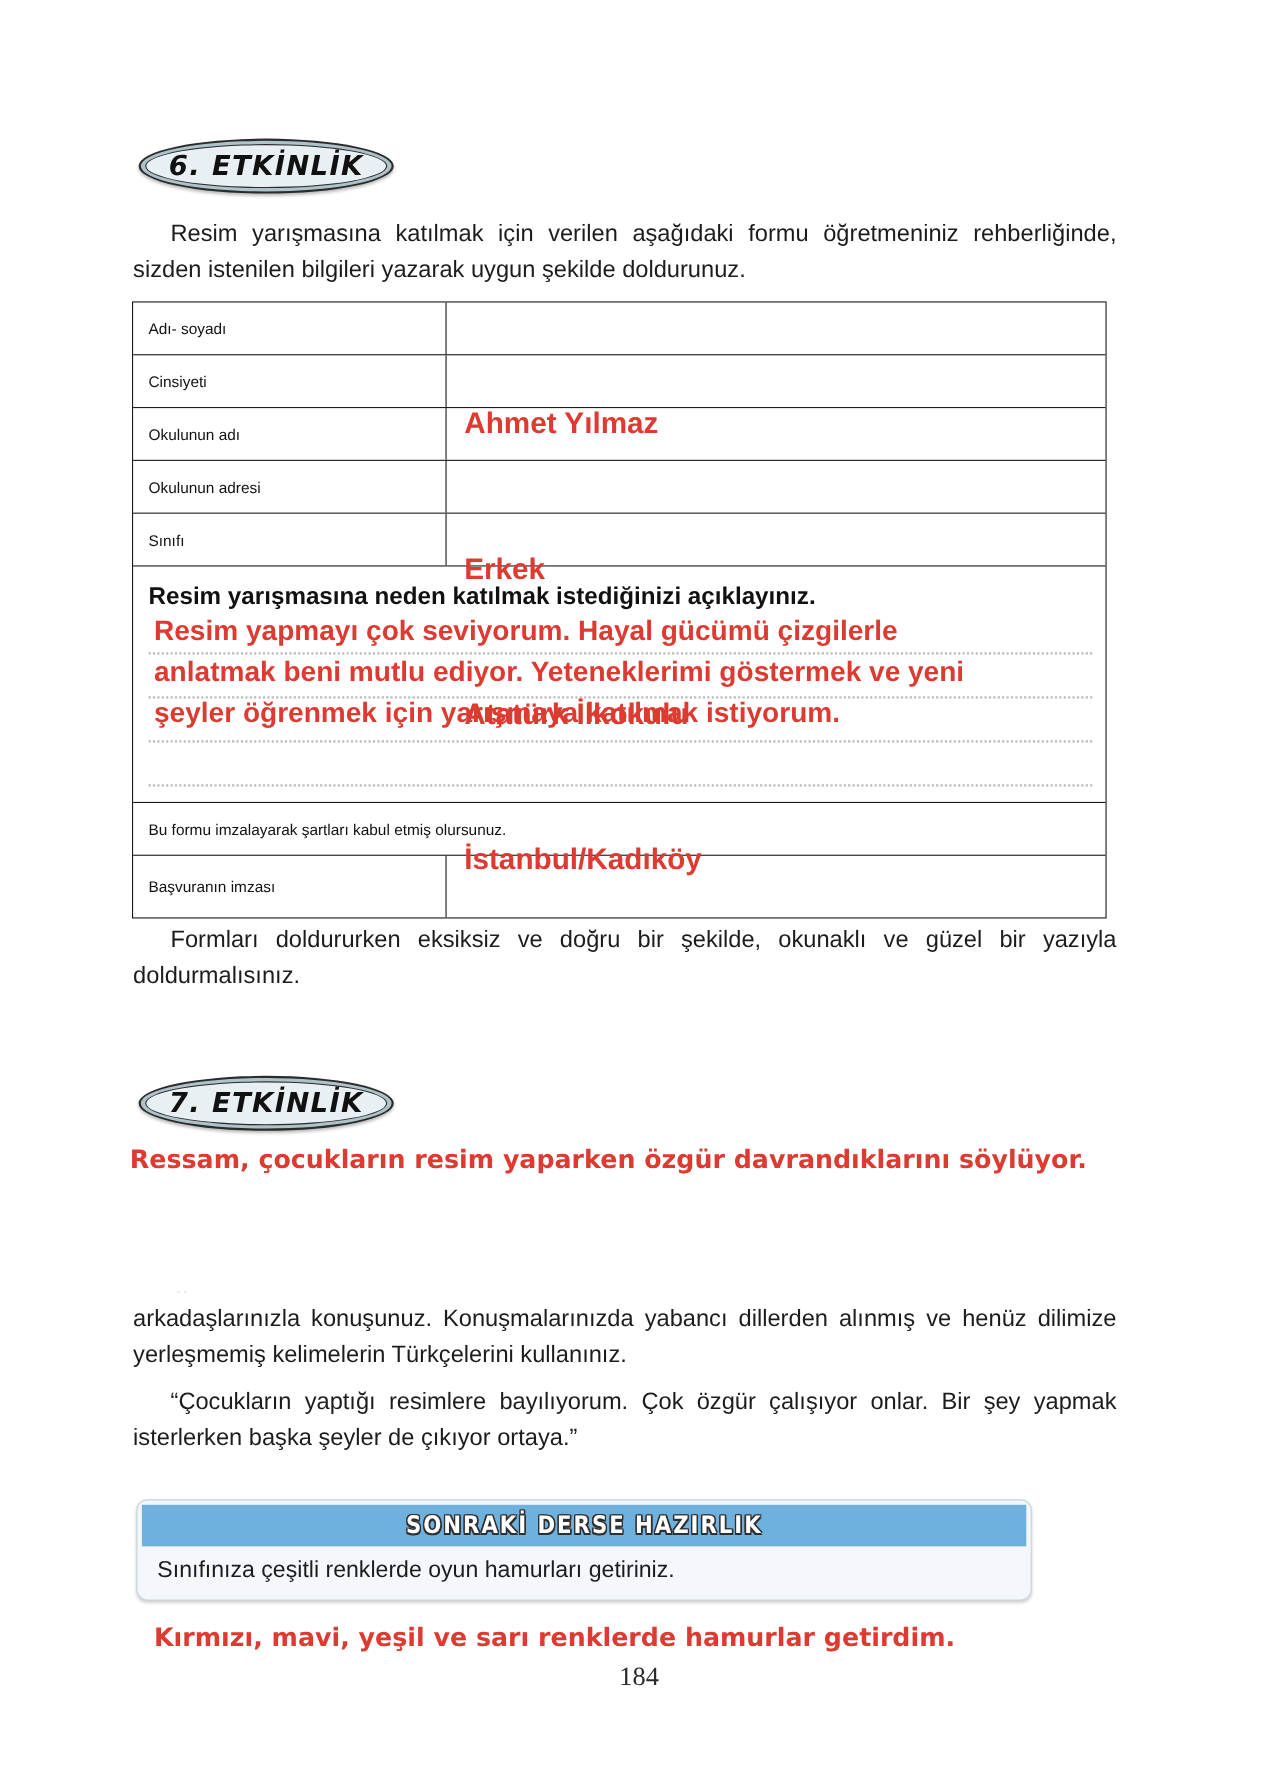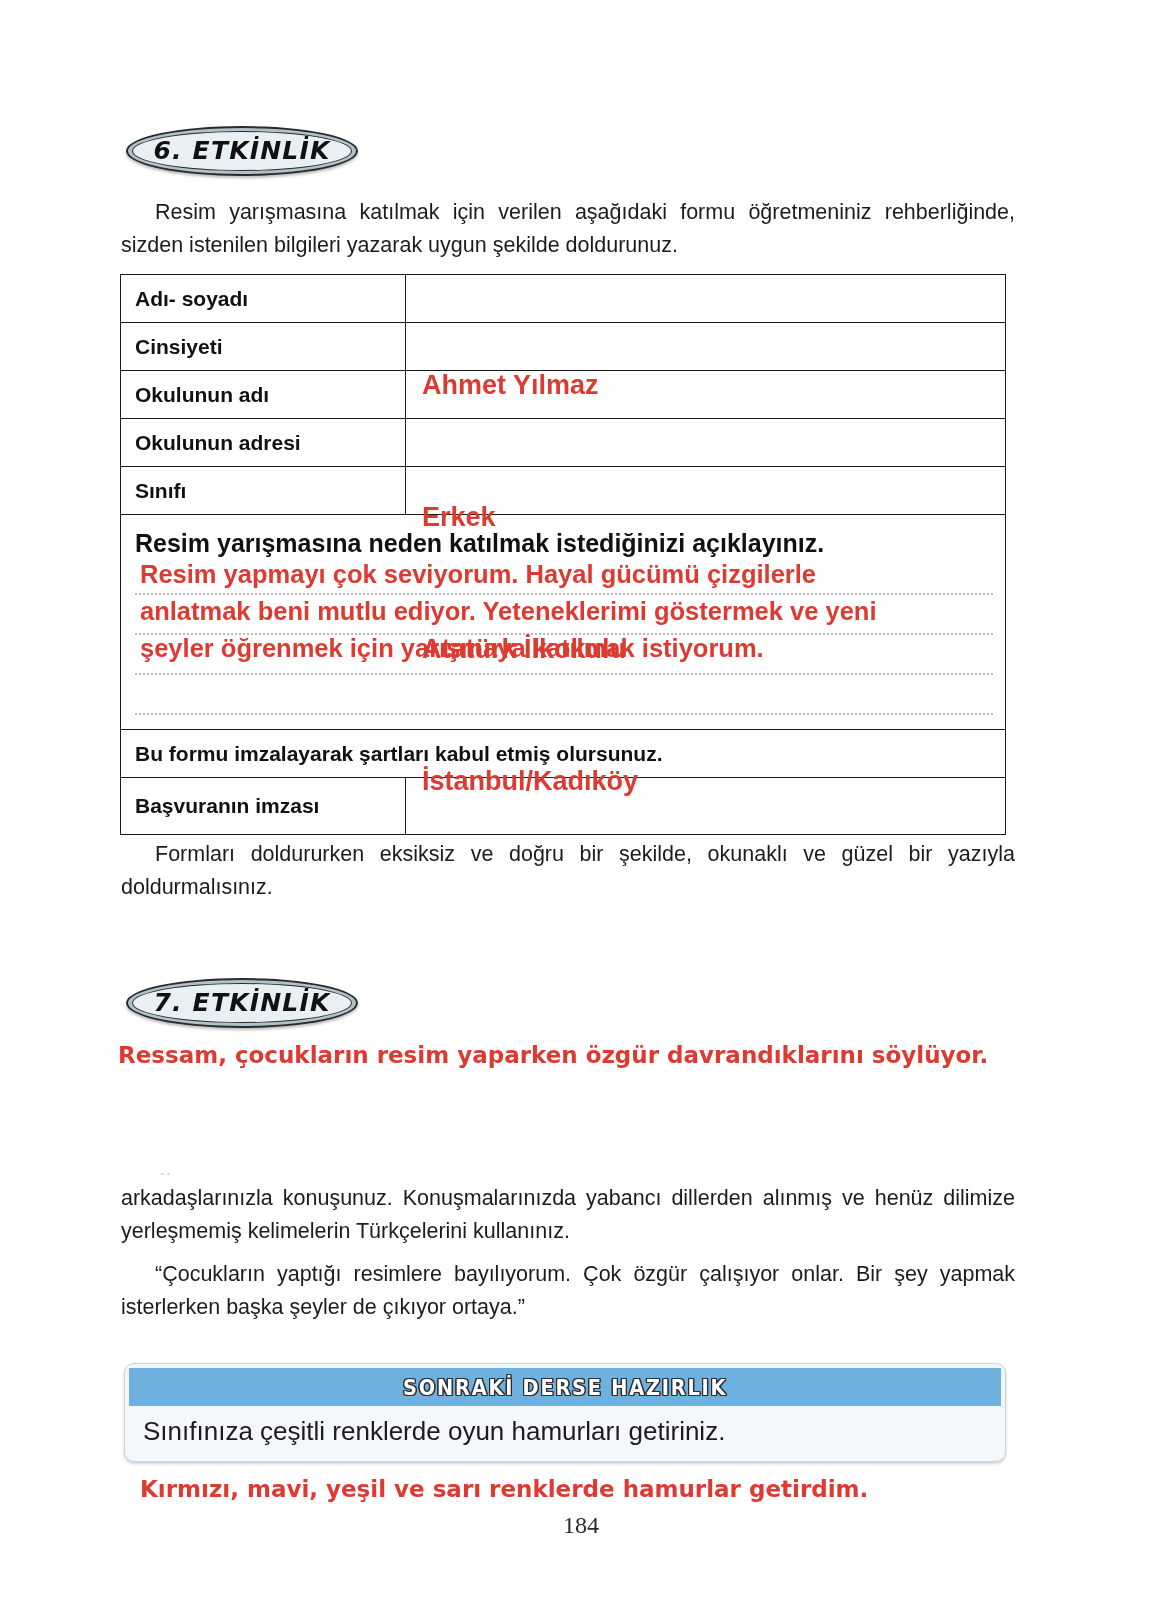--- a/index.html
+++ b/index.html
@@ -81,43 +81,43 @@
     position: relative;
     border-bottom: 1.4px solid #1a1a1a;
     height: 45px;
   }
   .frow:last-child { border-bottom: none; }
   .frow .lbl {
     position: absolute;
     left: 14px;
     top: 50%;
     transform: translateY(-50%);
-    font-size: 21px;
-    font-weight: bold;
+    font-size: 14px;
+    font-weight: normal;
     color: #111;
     white-space: nowrap;
   }
   .frow .divider {
     position: absolute;
     left: 284px;
     top: 0;
     bottom: 0;
     width: 1.4px;
     background: #1a1a1a;
   }
 
   .frow-wide { height: 48px; }
   .frow-expl { height: 215px; }
   .frow-sign { height: 56px; }
 
   .expl-title {
     position: absolute;
     left: 14px;
     top: 14px;
-    font-size: 25px;
+    font-size: 22px;
     font-weight: bold;
     color: #111;
   }
   .dotline {
     position: absolute;
     height: 2px;
     left: 14px;
     right: 12px;
     border-bottom: 2.2px dotted #b9b9b9;
   }
@@ -186,21 +186,21 @@
        1.4px -1.4px 0 #2f2f2f,
       -1.4px  1.4px 0 #2f2f2f,
        1.4px  1.4px 0 #2f2f2f,
        0    -1.4px 0 #2f2f2f,
        0     1.4px 0 #2f2f2f,
       -1.4px 0     0 #2f2f2f,
        1.4px 0     0 #2f2f2f;
   }
   .prepbox .bodytext {
     padding: 10px 0 10px 14px;
-    font-size: 26px;
+    font-size: 21px;
     color: #1c1c1c;
     background: #f4f8fc;
   }
 
   .pagenum {
     position: absolute;
     width: 1162px;
     text-align: center;
     font-family: "Liberation Serif", serif;
     font-size: 24px;
@@ -290,21 +290,21 @@
   <div class="redbold" style="left:118px; top:1038px; width:900px;">
     <div>Ressam, çocukların resim yaparken özgür davrandıklarını söylüyor.</div>
   </div>
 
   <div class="ghostline" style="left:136px; top:1166px; width:320px;">, ʋ                            ,</div>
 
   <div class="para" style="left:121px; top:1182px; width:894px;">arkadaşlarınızla konuşunuz. Konuşmalarınızda yabancı dillerden alınmış ve henüz dilimize yerleşmemiş kelimelerin Türkçelerini kullanınız.</div>
 
   <div class="para indent" style="left:121px; top:1258px; width:894px;">“Çocukların yaptığı resimlere bayılıyorum. Çok özgür çalışıyor onlar. Bir şey yapmak isterlerken başka şeyler de çıkıyor ortaya.”</div>
 
-  <div class="prepbox" style="left:124px; top:1363px; width:882px;">
+  <div class="prepbox" style="left:124px; top:1363px; width:814px;">
     <div class="band">
       <span class="bandtext">SONRAKİ DERSE HAZIRLIK</span>
     </div>
     <div class="bodytext">Sınıfınıza çeşitli renklerde oyun hamurları getiriniz.</div>
   </div>
 
   <div class="redbold" style="left:140px; top:1472px; width:900px;">Kırmızı, mavi, yeşil ve sarı renklerde hamurlar getirdim.</div>
 
   <div class="pagenum" style="left:0; top:1512px;">184</div>
 

